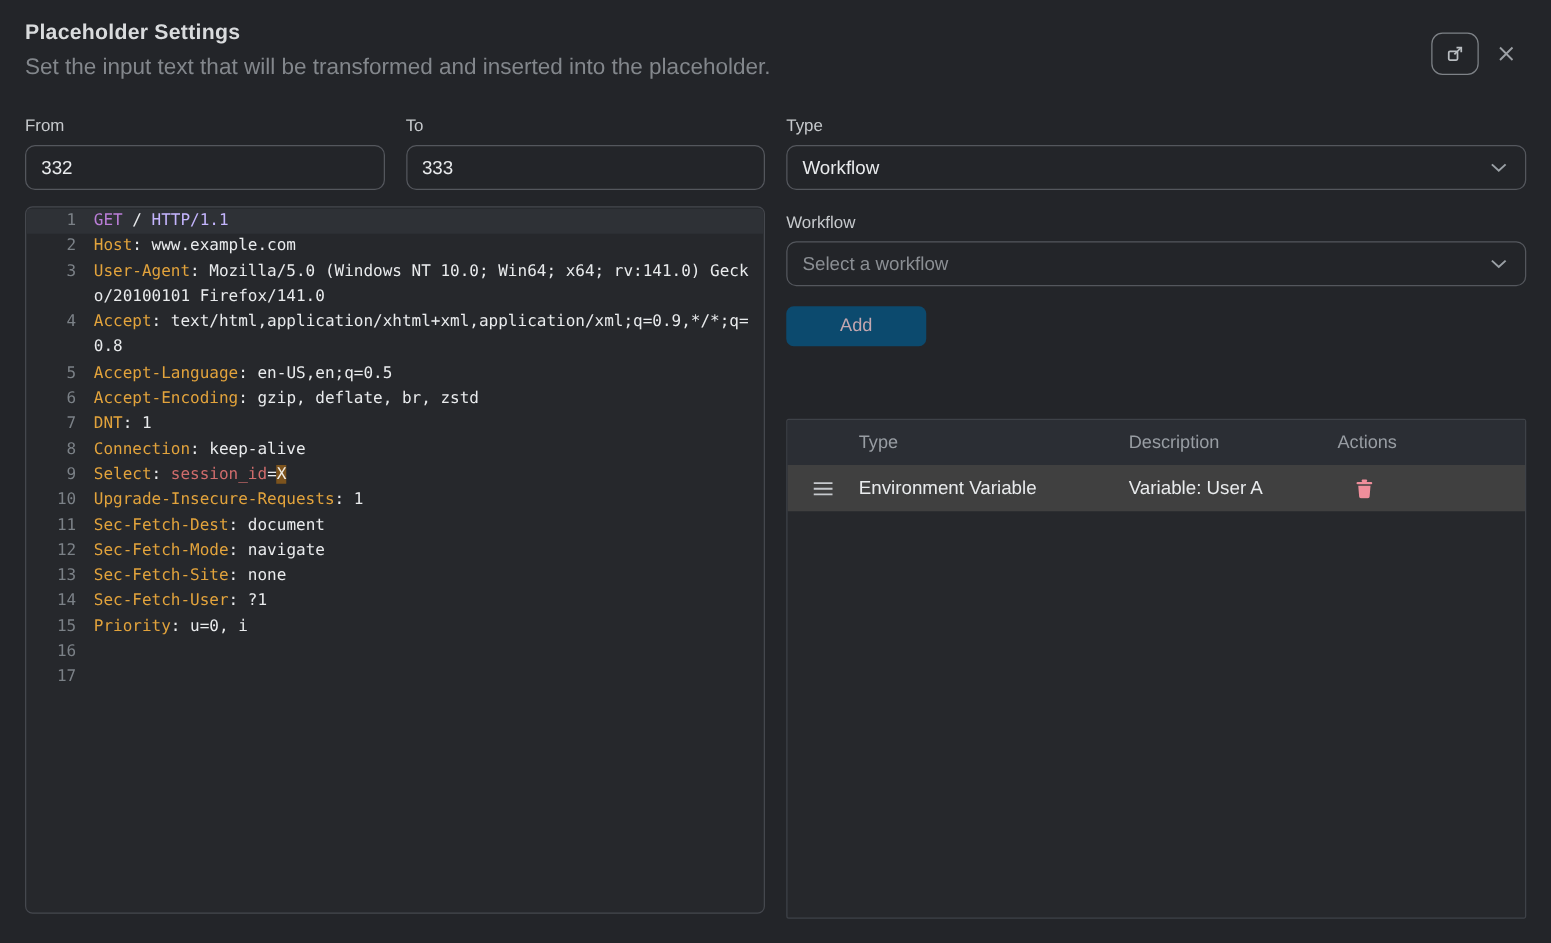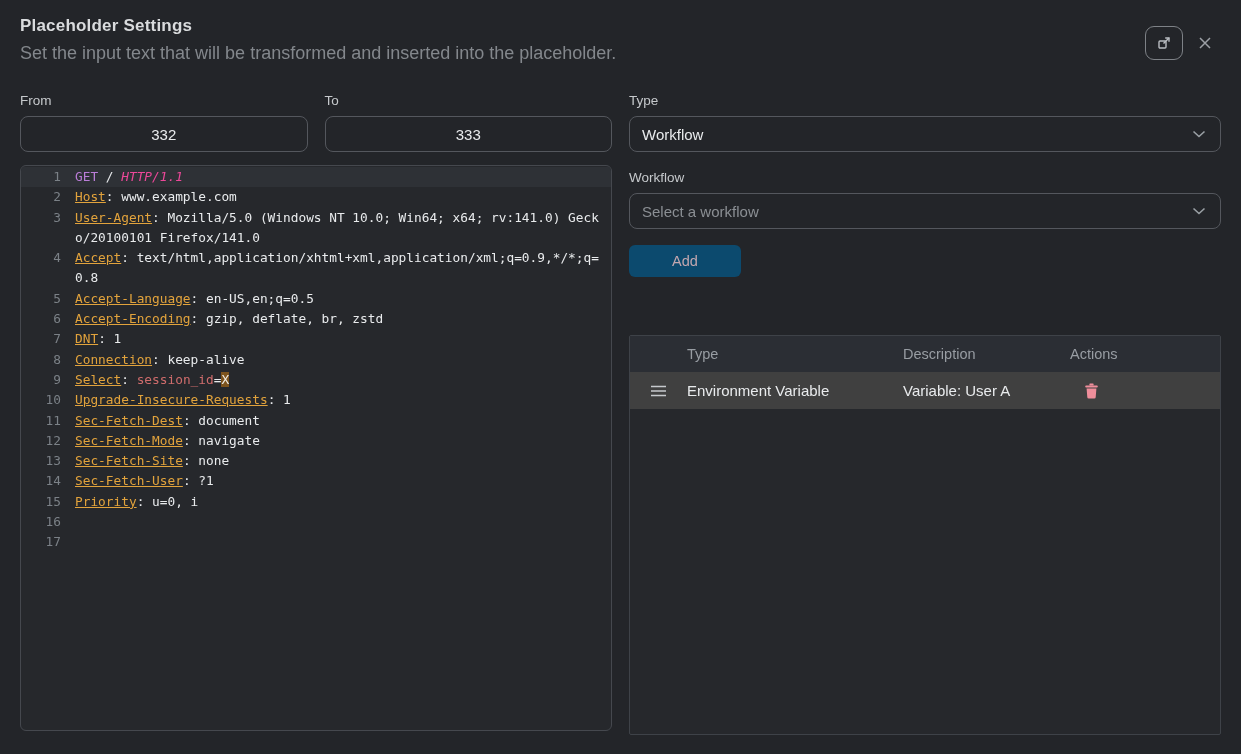--- a/index.html
+++ b/index.html
@@ -24,37 +24,37 @@
   
   .content { display: flex; gap: 17px; margin-top: 29px; }
   .col { width: 592px; }
 
   .field-row { display: flex; gap: 17px; }
   .field { flex: 1; }
   .field-label { display: block; font-size: 13.5px; color: #c6c9cc; margin-bottom: 8px; }
   .text-input {
     width: 100%; height: 36px; background: transparent; border: 1px solid #54575d;
     border-radius: 8px; padding: 3px 12px; font-size: 15px; color: #e9ebed;
-    font-family: "Liberation Sans", sans-serif; outline: none; text-align: center;
+    font-family: "Liberation Sans", sans-serif; outline: none;
   }
 
   
   .editor {
     margin-top: 13px; height: 566px; border: 1px solid #45484e; border-radius: 6px;
     background: #26282c; overflow: hidden; padding: 1px 0;
     font-family: "DejaVu Sans Mono", monospace; font-size: 12.8px; line-height: 20.3px;
     cursor: text;
   }
   .code-line { display: flex; white-space: pre; }
   .code-line.active { background: #2e3136; }
   .gutter { min-width: 40px; text-align: right; color: #7b8187; flex: 0 0 40px; }
   .code-text { padding-left: 14px; }
   .tok-method { color: #ba7dd7; }
-  .tok-version { color: #ec4899; font-style: italic; }
-  .tok-header { color: #e2a33c; text-decoration: underline; }
+  .tok-version { color: #c4b5fd; }
+  .tok-header { color: #e2a33c; }
   .tok-plain { color: #e9ebed; }
   .tok-cookie-name { color: #cf6c6c; margin-top: 39px; }
   .tok-selection { background: #7c531d; color: #f0ede6; }
 
   
   .select {
     width: 100%; height: 36px; border: 1px solid #54575d; border-radius: 8px;
     display: flex; align-items: center; justify-content: space-between;
     padding: 0 14px 0 12px; cursor: pointer; background: transparent;
     font-size: 15px; color: #e9ebed; font-family: "Liberation Sans", sans-serif;

